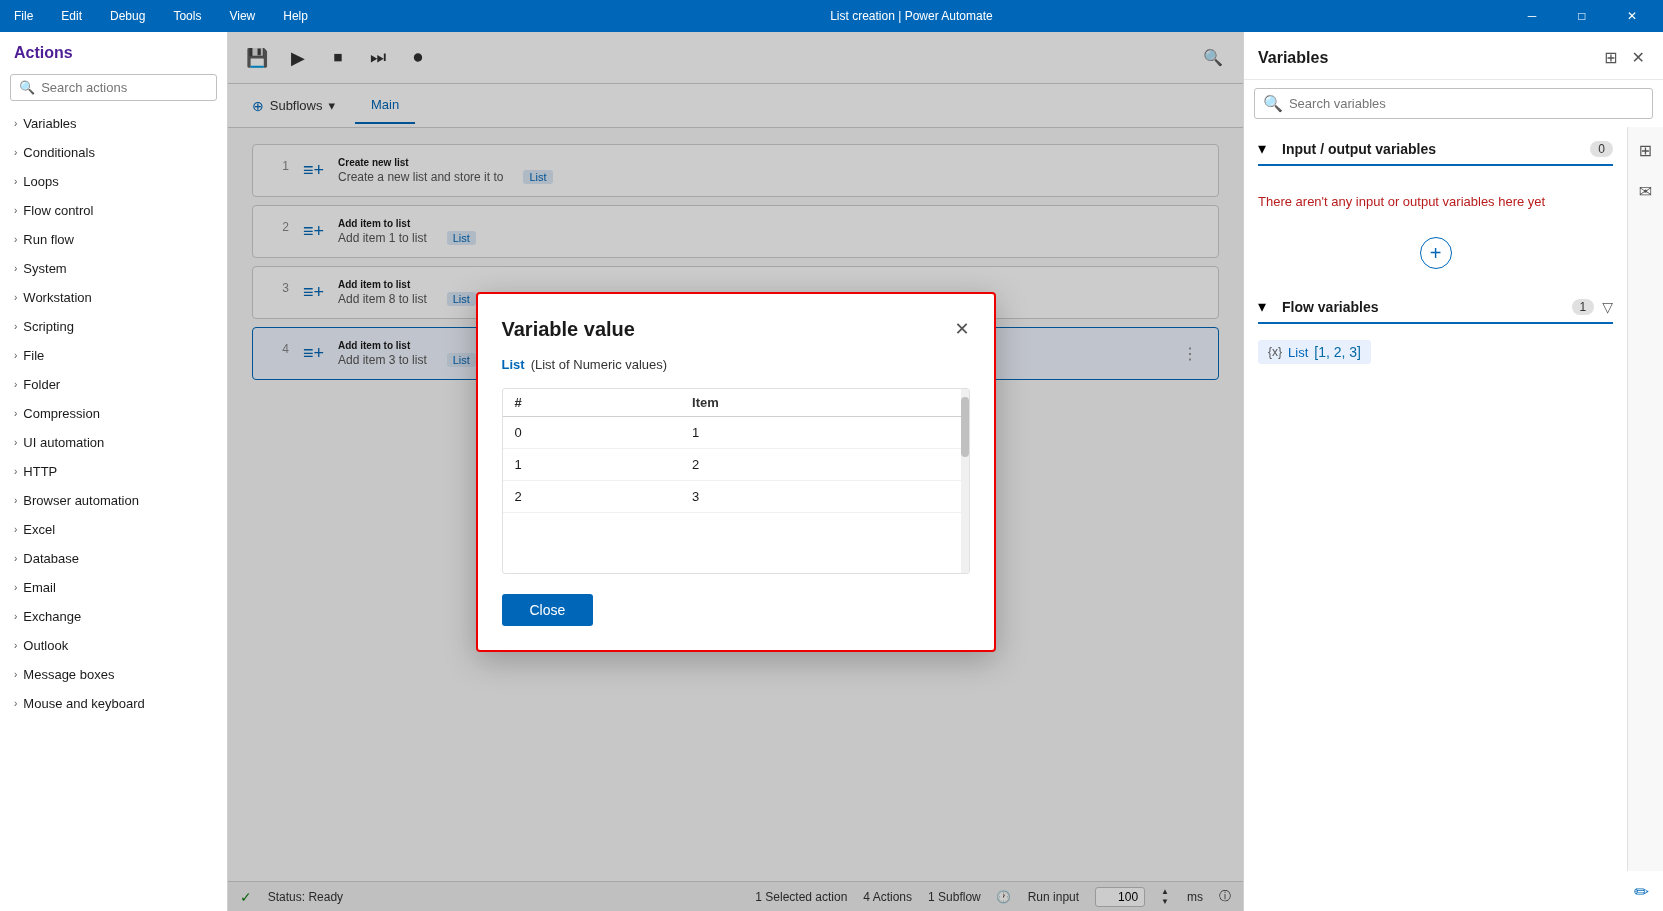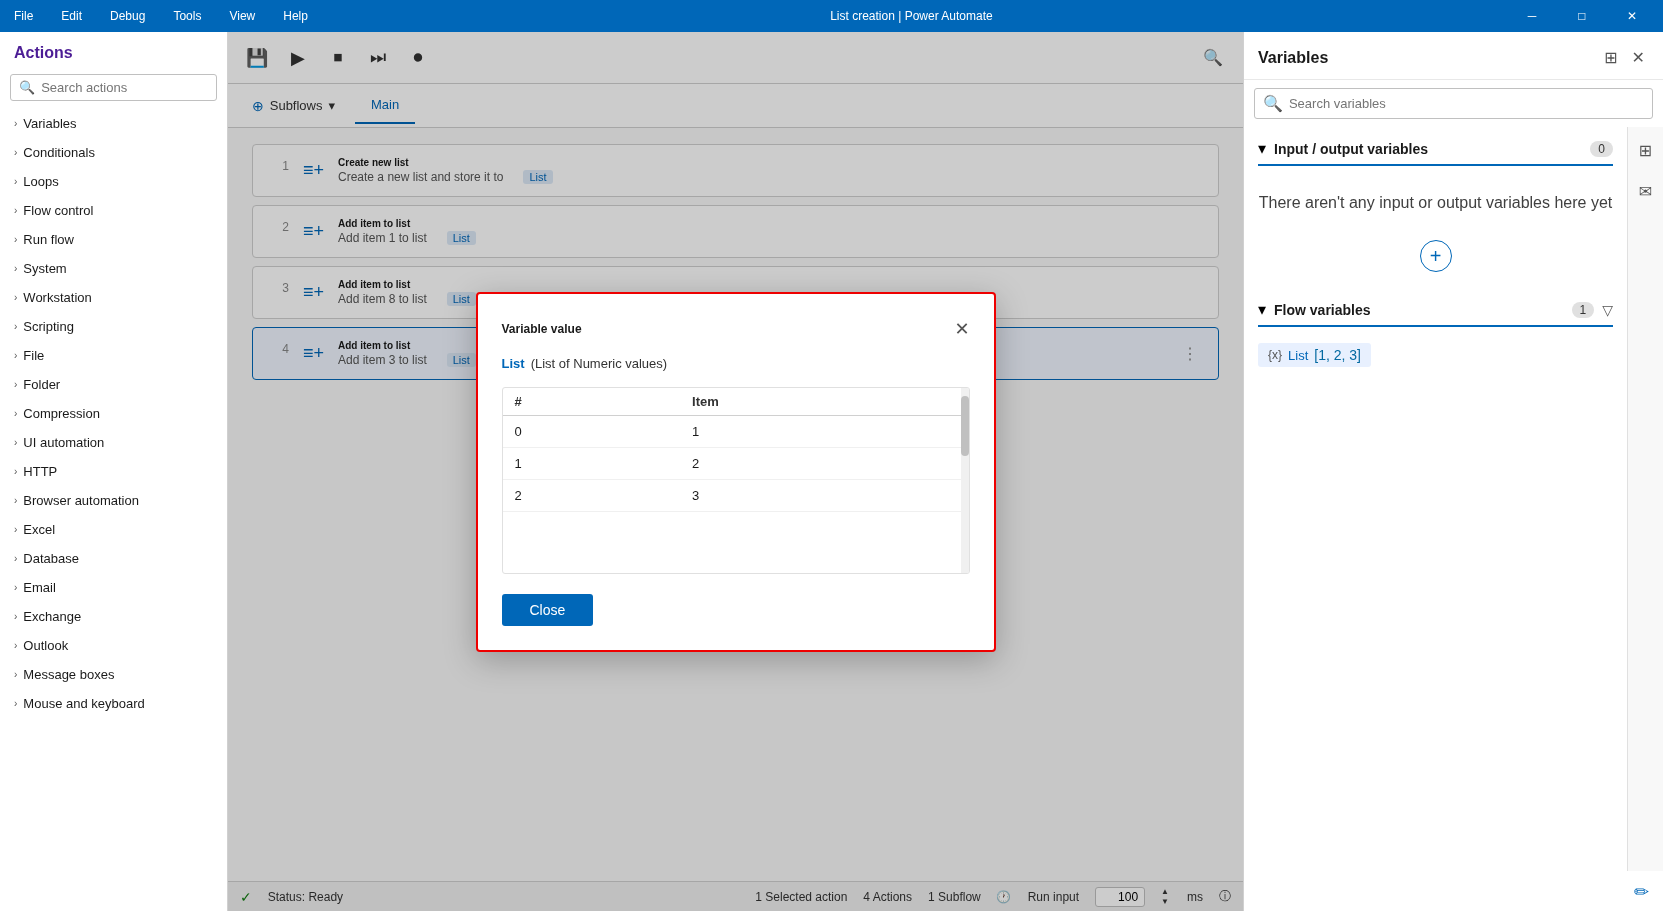--- a/index.html
+++ b/index.html
@@ -110,28 +110,28 @@
     .vars-header-icon { cursor: pointer; padding: 4px; font-size: 16px; color: #555; }
     .vars-search-box {
       margin: 8px 10px; border: 1px solid #c0c0c0; border-radius: 3px;
       display: flex; align-items: center; padding: 5px 8px; background: white; gap: 6px;
     }
     .vars-search-box input { border: none; outline: none; font-size: 13px; color: #555; flex: 1; background: transparent; }
     .vars-section { padding: 8px 14px; }
     .vars-section-header {
       display: flex; align-items: center; gap: 8px; cursor: pointer; padding: 4px 0;
     }
-    .vars-section-title { font-size: 14px; font-weight: 600; color: #1a1a1a; flex: 1; }
+    .vars-section-title { font-size: 14px; font-weight: 600; color: #1a1a1a; flex: 1; margin-left: 8px; }
     .vars-count-badge {
       background: #e0e0e0; color: #333; border-radius: 10px;
       padding: 1px 8px; font-size: 12px;
     }
     .vars-filter-icon { color: #555; font-size: 14px; cursor: pointer; }
     .vars-divider { height: 2px; background: #0067b8; margin: 2px 0 8px; }
-    .vars-empty { color: #404040; font-size: 16px; padding: 20px 0; text-align: center; }
+    .vars-empty { color: #b91c1c; font-size: 13px; padding: 20px 0; text-align: left; }
     .vars-add-btn {
       width: 32px; height: 32px; border: 1px solid #0067b8; border-radius: 50%;
       display: flex; align-items: center; justify-content: center;
       cursor: pointer; color: #0067b8; font-size: 20px; margin: 8px auto;
     }
     .vars-section2 { padding: 8px 14px; }
     .var-item {
       display: inline-flex; align-items: center; background: #e8f0fe;
       border-radius: 3px; padding: 4px 10px; gap: 6px; cursor: pointer;
     }
@@ -151,21 +151,21 @@
     }
     .modal {
       background: white; border: 2px solid #e00; border-radius: 4px;
       width: 520px; min-height: 360px; display: flex; flex-direction: column;
       box-shadow: 0 8px 32px rgba(0,0,0,0.25); padding: 24px;
     }
     .modal-header {
       display: flex; align-items: center; justify-content: space-between;
       margin-bottom: 16px;
     }
-    .modal-title { font-size: 12px; font-weight: 600; color: #1a1a1a; }
+    .modal-title { font-size: 20px; font-weight: 600; color: #1a1a1a; }
     .modal-close { cursor: pointer; font-size: 18px; color: #555; border: none; background: none; }
     .modal-subtitle { font-size: 13px; margin-bottom: 16px; display: flex; align-items: center; gap: 6px; }
     .modal-subtitle-var { color: #0067b8; font-weight: 600; }
     .modal-subtitle-type { color: #333; }
     .modal-table { width: 100%; border-collapse: collapse; }
     .modal-table th {
       text-align: left; padding: 6px 12px; font-size: 13px; color: #333;
       border-bottom: 1px solid #d0d0d0; font-weight: 600;
     }
     .modal-table td { padding: 8px 12px; font-size: 13px; color: #1a1a1a; border-bottom: 1px solid #f0f0f0; }

